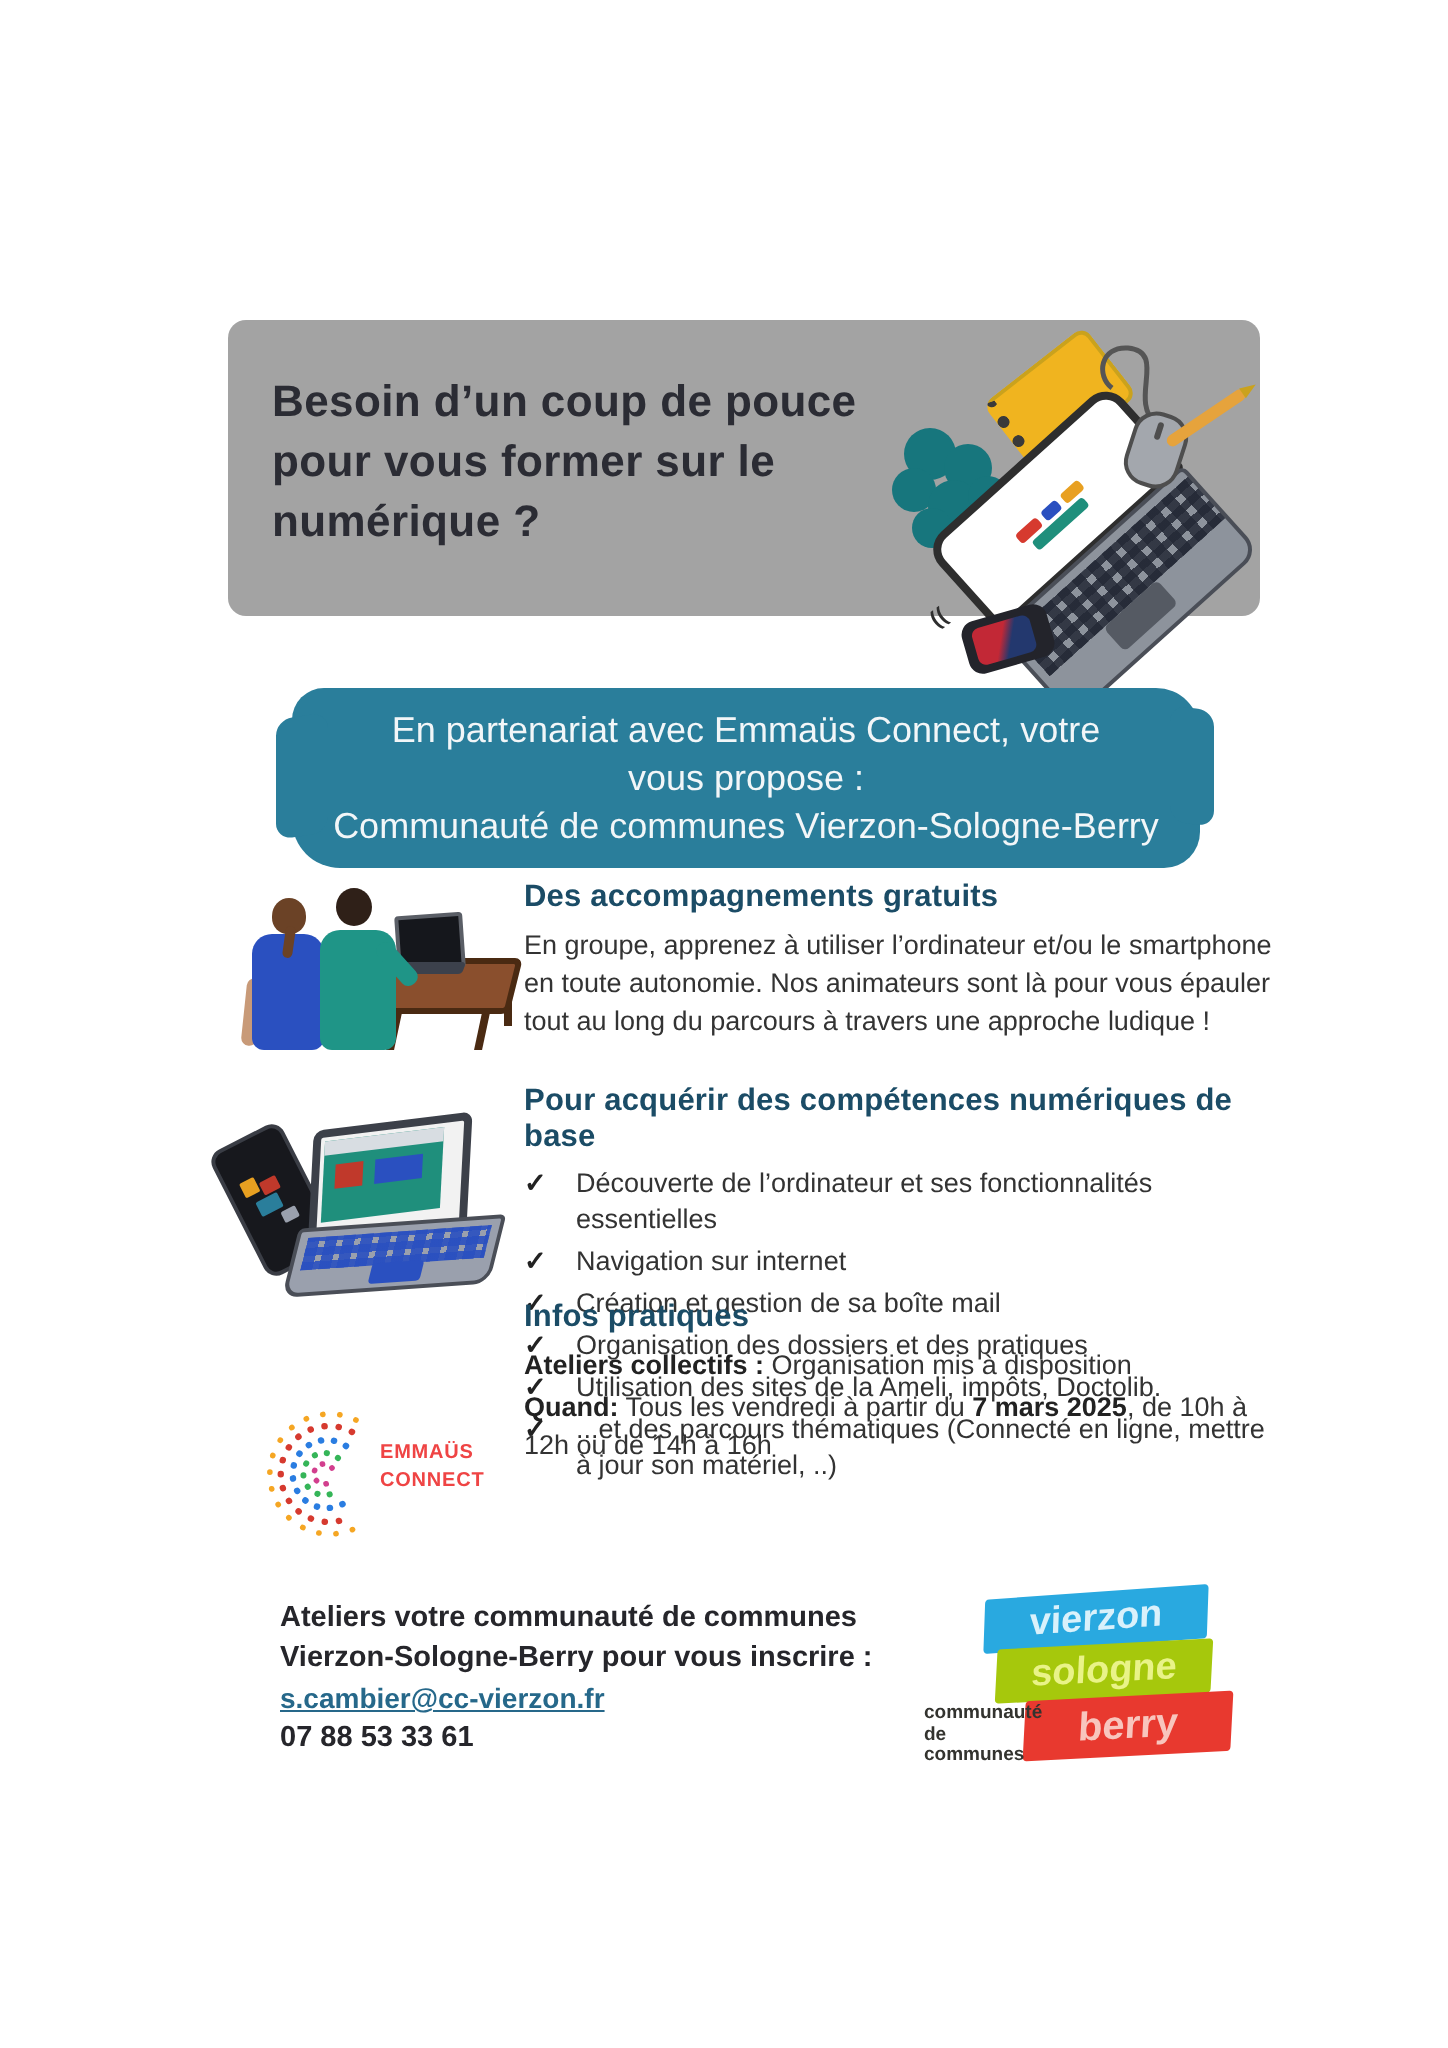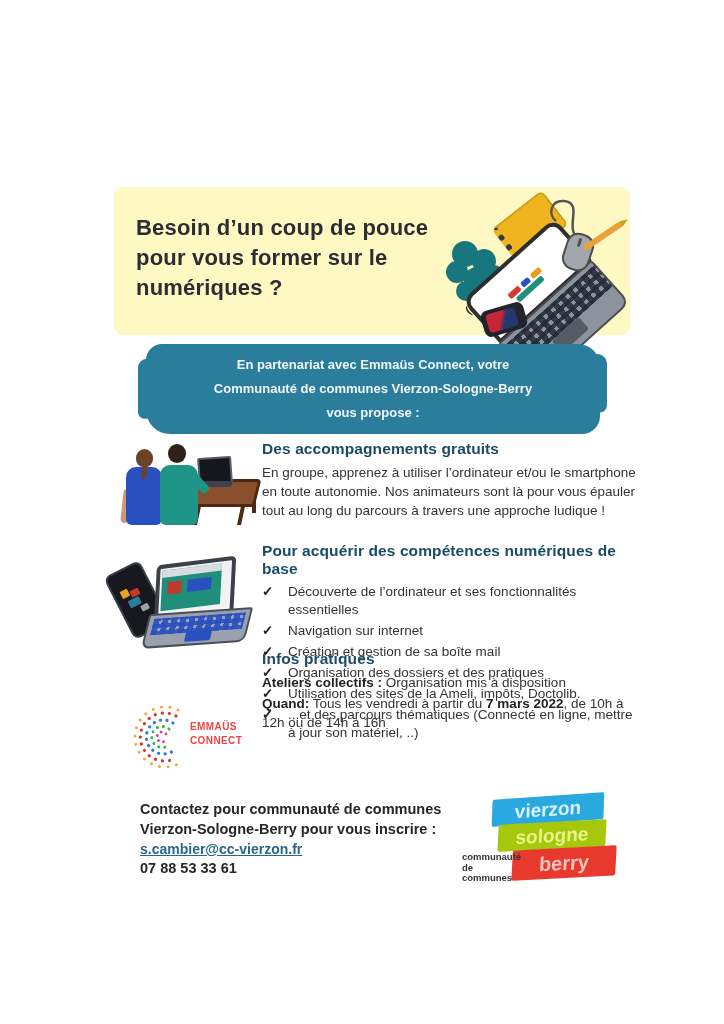--- a/index.html
+++ b/index.html
@@ -2,21 +2,21 @@
 <html><head>
 <meta charset="utf-8">
 <style>
   html,body{margin:0;padding:0;background:#ffffff;}
   #flyer{
     position:relative;width:724px;height:1024px;background:#ffffff;
     font-family:"Liberation Sans", sans-serif;color:#2e2e2e;overflow:hidden;
   }
   
   .hero{position:absolute;left:114px;top:160px;width:516px;height:148px;
-        background:#fef9c3;border-radius:9px;margin-top:27px;}
+        background:#a3a3a3;border-radius:9px;}
   .hero-title{position:absolute;left:22px;top:26px;font-size:22px;font-weight:bold;
         color:#2b2c34;line-height:30px;letter-spacing:.2px;}
   
   .hero-art{position:absolute;left:324px;top:2px;width:200px;height:190px;}
   .plant{position:absolute;left:8px;top:52px;width:62px;height:62px;}
   .plant i{position:absolute;border-radius:50%;background:#17767d;}
   .plant .sh{background:#b9b29a;}
   .notebook{position:absolute;left:60px;top:16px;width:56px;height:40px;background:#f0b41f;
         border:2px solid #caa21d;border-radius:6px;transform:rotate(-38deg);
         border-left:6px dotted #3a3a3a;}
@@ -46,21 +46,21 @@
         background:linear-gradient(115deg,#c22836 0 45%,#23386e 60%);}
   .phone-hero .wave{position:absolute;left:-12px;top:-12px;font-size:11px;font-weight:bold;color:#2e2e2e;transform:rotate(-20deg);}
   
   .banner{position:absolute;left:146px;top:344px;width:454px;height:90px;background:#2a7e9b;
         border-radius:16px 22px 18px 24px;display:flex;flex-direction:column;justify-content:center;
         text-align:center;}
   .banner::before{content:"";position:absolute;left:-8px;top:14px;width:26px;height:60px;
         background:#2a7e9b;border-radius:8px;transform:skewY(-8deg);}
   .banner::after{content:"";position:absolute;right:-7px;top:10px;width:22px;height:58px;
         background:#2a7e9b;border-radius:8px;transform:skewY(7deg);}
-  .banner div{color:#f2f6f8;font-size:13px;font-weight:bold;line-height:24px;position:relative;z-index:1;}
+  .banner div{color:#f2f6f8;font-size:18px;font-weight:normal;line-height:24px;position:relative;z-index:1;}
   
   .sec{position:absolute;left:262px;width:374px;}
   .sec h2{margin:0 0 5px 0;font-size:15.5px;font-weight:bold;color:#1b4c66;letter-spacing:.1px;}
   .sec p{margin:0;font-size:13.5px;line-height:19px;color:#333333;}
   #sec-free{top:440px;}
   #sec-skills{top:542px;}
   #sec-skills ul{list-style:none;margin:4px 0 0 0;padding:0;}
   #sec-skills li{display:flex;margin:0 0 3px 0;font-size:13.5px;line-height:18px;color:#333333;}
   #sec-skills .chk{width:26px;flex:0 0 26px;font-weight:bold;color:#222222;}
   #sec-infos{top:650px;}
@@ -124,21 +124,21 @@
 </style>
 </head>
 <body>
 
 <div id="flyer">
 
   <section class="hero">
     <div class="hero-title">
       <div>Besoin d’un coup de pouce</div>
       <div>pour vous former sur le</div>
-      <div>numériques ?</div>
+      <div>numérique ?</div>
     </div>
 
     <div class="hero-art">
       <div class="plant">
         <i class="sh" style="left:26px;top:26px;width:34px;height:30px;"></i>
         <i style="left:6px;top:0;width:26px;height:26px;"></i>
         <i style="left:26px;top:8px;width:24px;height:24px;"></i>
         <i style="left:0;top:20px;width:22px;height:22px;"></i>
         <i style="left:18px;top:26px;width:26px;height:26px;"></i>
         <i style="left:38px;top:24px;width:20px;height:20px;"></i>
@@ -165,22 +165,22 @@
     </div>
   </section>
 
   <div class="phone-hero">
     <span class="wave">((</span>
     <div class="glass"></div>
   </div>
 
   <section class="banner">
     <div>En partenariat avec Emmaüs Connect, votre</div>
+    <div>vous propose :</div>
     <div>Communauté de communes Vierzon-Sologne-Berry</div>
-    <div>vous propose :</div>
   </section>
 
   <section class="sec" id="sec-free">
     <h2>Des accompagnements gratuits</h2>
     <p>En groupe, apprenez à utiliser l’ordinateur et/ou le smartphone en toute autonomie. Nos animateurs sont là pour vous épauler tout au long du parcours à travers une approche ludique !</p>
   </section>
 
   <div class="art-people">
     <div class="leg" style="left:84px;top:54px;transform:skewX(-12deg);"></div>
     <div class="leg" style="left:128px;top:54px;transform:skewX(-12deg);"></div>
@@ -240,39 +240,39 @@
       <div class="blk1"></div>
       <div class="blk2"></div>
     </div>
     <div class="base2"></div>
     <div class="pad2"></div>
   </div>
 
   <section class="sec" id="sec-infos">
     <h2>Infos pratiques</h2>
     <p><b>Ateliers collectifs :</b><span> Organisation mis à disposition</span></p>
-    <p><b>Quand:</b><span> Tous les vendredi à partir du </span><b>7 mars 2022</b><span>, de 10h à 12h ou de 14h à 16h</span></p>
+    <p><b>Quand:</b><span> Tous les vendredi à partir du </span><b>7 mars 2025</b><span>, de 10h à 12h ou de 14h à 16h</span></p>
   </section>
 
   <div class="emmaus">
     <svg width="62" height="70" viewBox="0 0 62 70">
       <path d="M48 14 A 24 24 0 1 0 48 56" fill="none" stroke="#d63a2f" stroke-width="3.2" stroke-linecap="round" stroke-dasharray="0.1 7"></path>
       <path d="M45 21 A 17 17 0 1 0 45 49" fill="none" stroke="#2a7de1" stroke-width="3.2" stroke-linecap="round" stroke-dasharray="0.1 6.4"></path>
       <path d="M41 27 A 10.5 10.5 0 1 0 41 43" fill="none" stroke="#35b558" stroke-width="3" stroke-linecap="round" stroke-dasharray="0.1 6"></path>
       <path d="M50 8 A 30 30 0 1 0 50 62" fill="none" stroke="#f5a623" stroke-width="2.8" stroke-linecap="round" stroke-dasharray="0.1 8.4"></path>
       <path d="M38 32 A 5 5 0 1 0 38 38" fill="none" stroke="#d23f8e" stroke-width="2.8" stroke-linecap="round" stroke-dasharray="0.1 5.2"></path>
     </svg>
     <div class="txt">
       <div>EMMAÜS</div>
       <div>CONNECT</div>
     </div>
   </div>
 
   <div class="contact">
-    <div class="l">Contactez pour communauté de communes</div>
+    <div class="l">Ateliers votre communauté de communes</div>
     <div class="l">Vierzon-Sologne-Berry pour vous inscrire :</div>
     <a>s.cambier@cc-vierzon.fr</a>
     <div class="tel">07 88 53 33 61</div>
   </div>
 
   <div class="vsb">
     <div class="band b1">vierzon</div>
     <div class="band b2">sologne</div>
     <div class="band b3">berry</div>
     <div class="cc">

